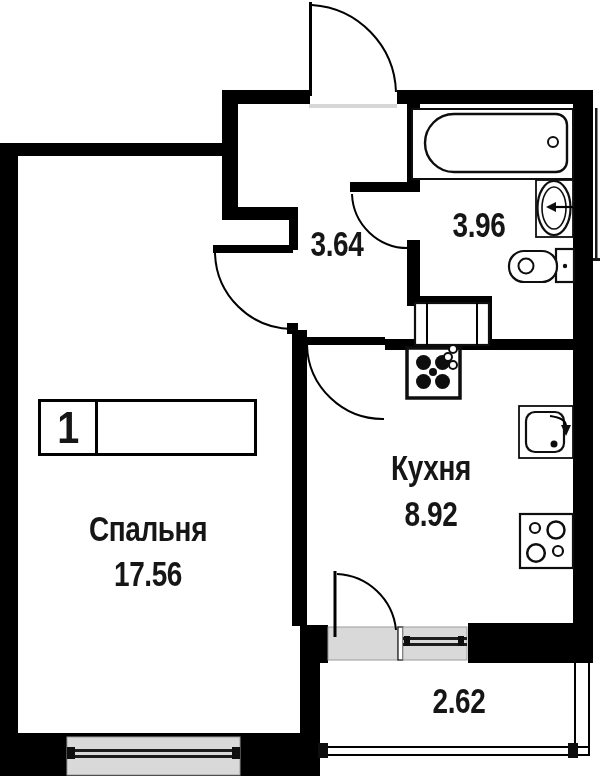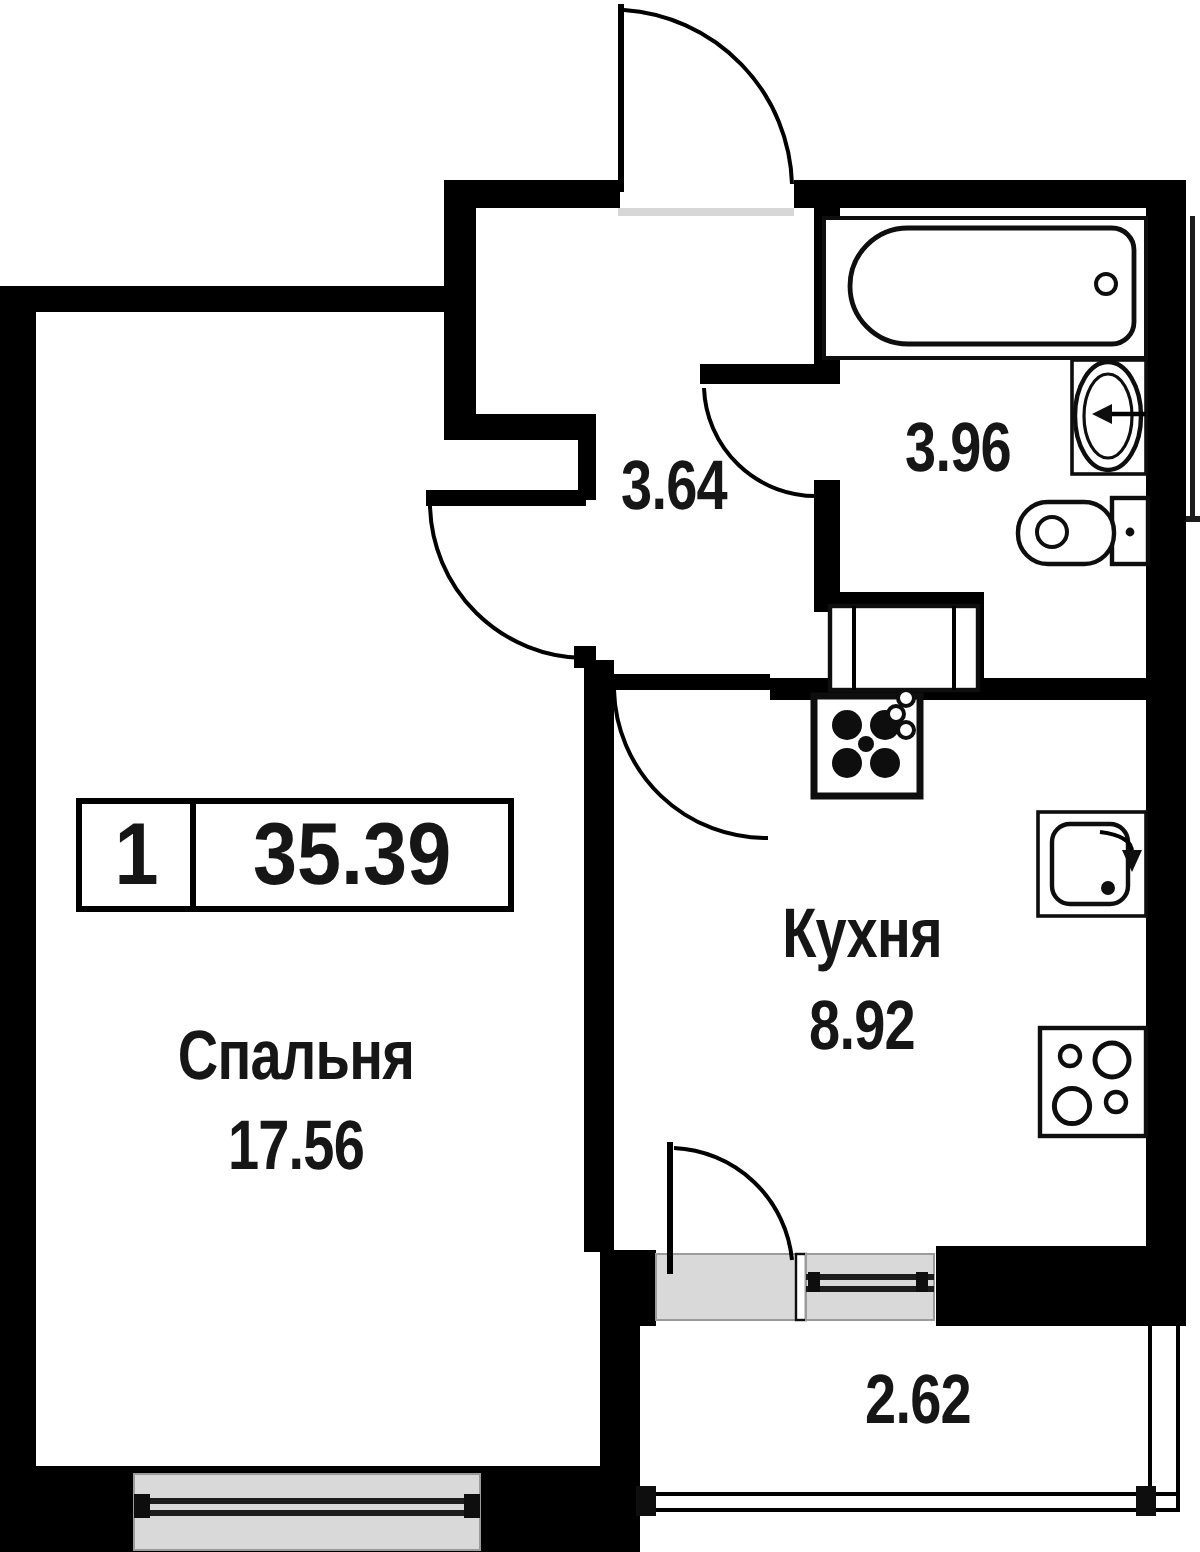--- a/index.html
+++ b/index.html
@@ -169,23 +169,20 @@
       <circle class="fix" cx="556" cy="530" r="8.5" stroke-width="2.5"></circle>
       <circle class="fix" cx="536" cy="553" r="8.8" stroke-width="2.5"></circle>
       <circle class="fix" cx="558" cy="551" r="5" stroke-width="2.2"></circle>
     </g>
   </svg>
 
   <div class="badge">
     <div class="badge-cell rooms">
       <span>1</span>
     </div>
-    <div class="badge-cell area">
-      <span>35.39</span>
-    </div>
   </div>
 
   <div class="lbl" style="left:337px;top:243px;">3.64</div>
   <div class="lbl" style="left:479px;top:224px;">3.96</div>
   <div class="lbl" style="left:431px;top:467px;">Кухня</div>
   <div class="lbl" style="left:431px;top:513px;">8.92</div>
   <div class="lbl" style="left:148px;top:528px;">Спальня</div>
   <div class="lbl" style="left:148px;top:573px;">17.56</div>
   <div class="lbl" style="left:459px;top:700px;">2.62</div>
 

